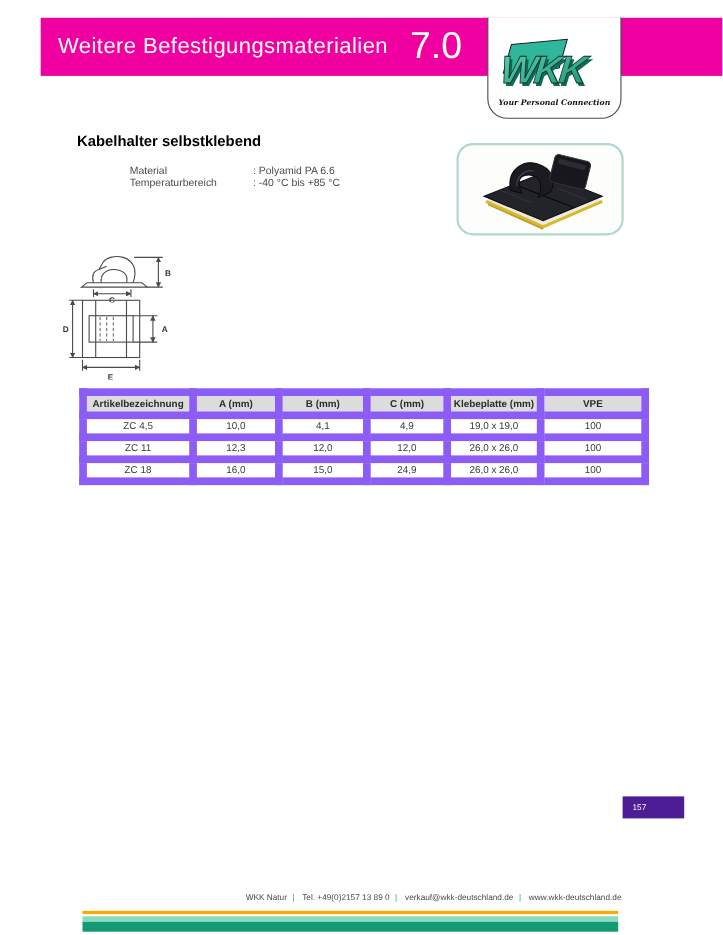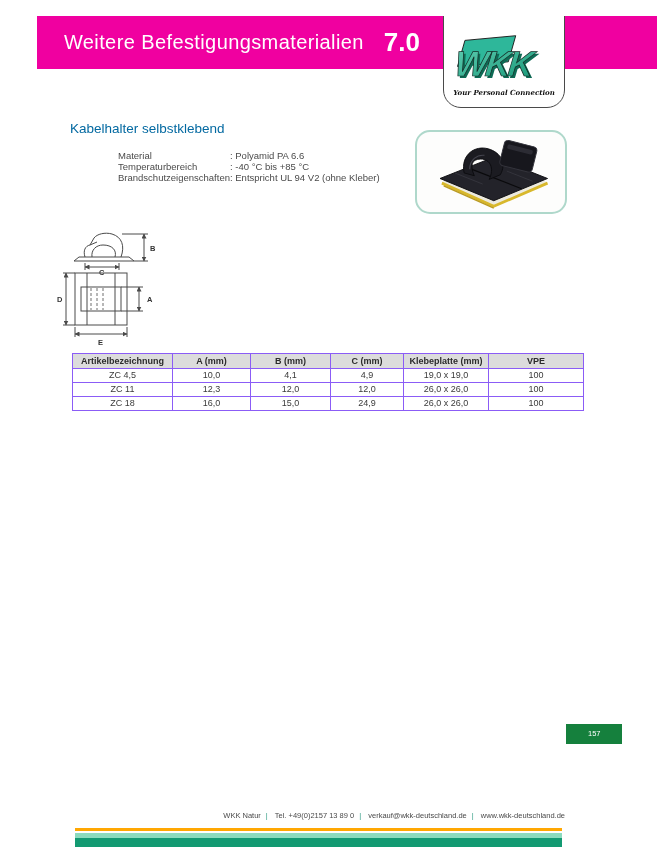--- a/index.html
+++ b/index.html
@@ -10,36 +10,36 @@
 
   
   .header-bar{
     position:absolute;left:37px;right:0;top:0;height:53px;background:#F000A0;
   }
   .header-text{
     position:absolute;left:0;top:0;height:53px;width:383px;
     display:flex;align-items:center;justify-content:flex-end;gap:20px;
   }
   .header-title{color:#fff;font-size:20px;font-weight:300;letter-spacing:.4px;white-space:nowrap;}
-  .header-chapter{color:#fff;font-size:26px;font-weight:bold;}
+  .header-chapter{color:#fff;font-size:34px;font-weight:normal;}
 
   .logo-card{
     position:absolute;left:443px;top:-18px;width:122px;height:110px;
     background:#fff;border:1.5px solid #4a4a4a;border-radius:18px;z-index:3;
     display:flex;flex-direction:column;align-items:center;justify-content:flex-end;
     padding-bottom:10px;box-sizing:border-box;
   }
   .logo-tagline{
     font-family:"DejaVu Serif","Liberation Serif",serif;font-style:italic;font-weight:bold;
     font-size:7px;color:#111;margin-top:2px;white-space:nowrap;text-align:center;
   }
 
   
   .section-title{
-    position:absolute;left:70px;top:105px;font-size:13.5px;font-weight:normal;color:#0369a1;
+    position:absolute;left:70px;top:105px;font-size:13.5px;font-weight:bold;color:#000000;
   }
   .spec-list{position:absolute;left:70px;top:134px;font-size:9.5px;color:#4a4a4a;}
   .spec-row{display:flex;line-height:11px;}
   .spec-label{width:112px;flex:none;padding-left:48px;}
   .spec-value{white-space:nowrap;}
 
   .photo-card{
     position:absolute;left:415px;top:114px;width:152px;height:84px;box-sizing:border-box;
     border:2px solid #AFD8CB;border-radius:15px;background:#fdfdfc;overflow:hidden;
     display:flex;align-items:center;justify-content:center;
@@ -48,29 +48,29 @@
   
   .draw-side{position:absolute;left:70px;top:209px;}
   .draw-top{position:absolute;left:57px;top:251px;}
 
   
   .spec-table{
     position:absolute;left:72px;top:337px;width:511px;border-collapse:collapse;
     font-size:9px;color:#3a3a3a;table-layout:fixed;
   }
   .spec-table th,.spec-table td{
-    border:1px solid #8b5cf6;text-align:center;padding:0;height:13px;line-height:13px;
+    border:7px solid #8b5cf6;text-align:center;padding:0;height:13px;line-height:13px;
     overflow:hidden;white-space:nowrap;
   }
   .spec-table th{background:#DCDCDC;font-weight:bold;color:#2b2b2b;height:14px;line-height:14px;}
 
   
   .page-badge{
-    position:absolute;left:566px;top:708px;width:56px;height:20px;background:#15803d;
-    color:#fff;font-size:7.5px;line-height:20px;padding-left:22px;box-sizing:border-box;
+    position:absolute;left:566px;top:708px;width:56px;height:20px;background:#4c1d95;
+    color:#fff;font-size:7.5px;line-height:20px;padding-left:9px;box-sizing:border-box;
   }
   .footer-line{
     position:absolute;right:92px;top:795px;font-size:7.5px;color:#4a4a4a;white-space:nowrap;
   }
   .fsep{color:#2F9C84;margin:0 5px;}
   .fsep:empty{display:none;}
 
   .stripe{position:absolute;left:75px;width:487px;}
   .stripe-orange{top:812px;height:3px;background:#FFA702;}
   .stripe-light{top:817px;height:5px;background:#8CDBBE;}
@@ -112,24 +112,20 @@
       <div class="spec-row">
         <span class="spec-label">Material</span>
         <span class="spec-value">: Polyamid PA 6.6</span>
       </div>
 
       <div class="spec-row">
         <span class="spec-label">Temperaturbereich</span>
         <span class="spec-value">: -40 °C bis +85 °C</span>
       </div>
 
-      <div class="spec-row">
-        <span class="spec-label">Brandschutzeigenschaften</span>
-        <span class="spec-value">: Entspricht UL 94 V2 (ohne Kleber)</span>
-      </div>
 
     </div>
 
   <div class="photo-card">
     <svg width="140" height="76" viewBox="0 0 150 82">
 
       <polygon points="22,52 78,30 136,52 78,78" fill="#eceade"></polygon>
       <path d="M22,53 L78,78 L136,53" fill="none" stroke="#d8b82c" stroke-width="3"></path>
       <path d="M24,56 L78,80" fill="none" stroke="#b99a22" stroke-width="1.5"></path>
 

